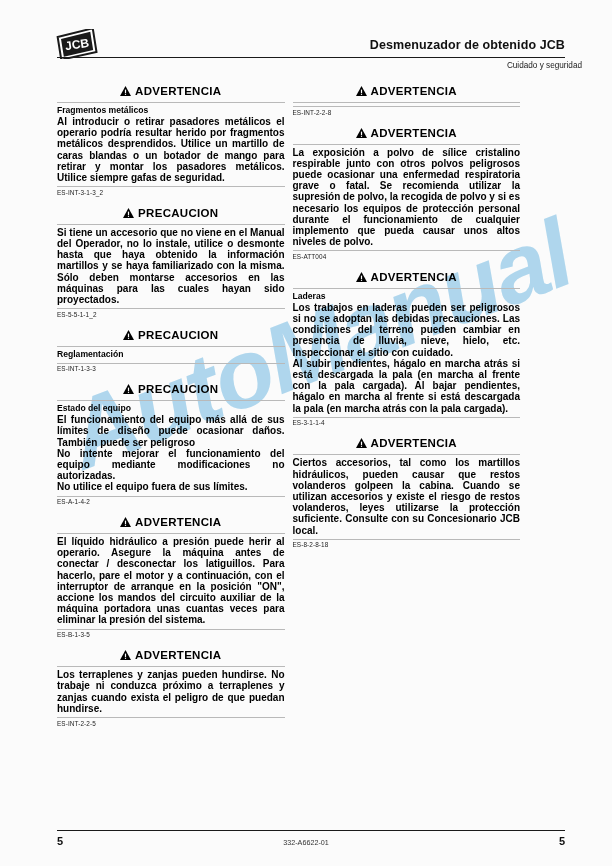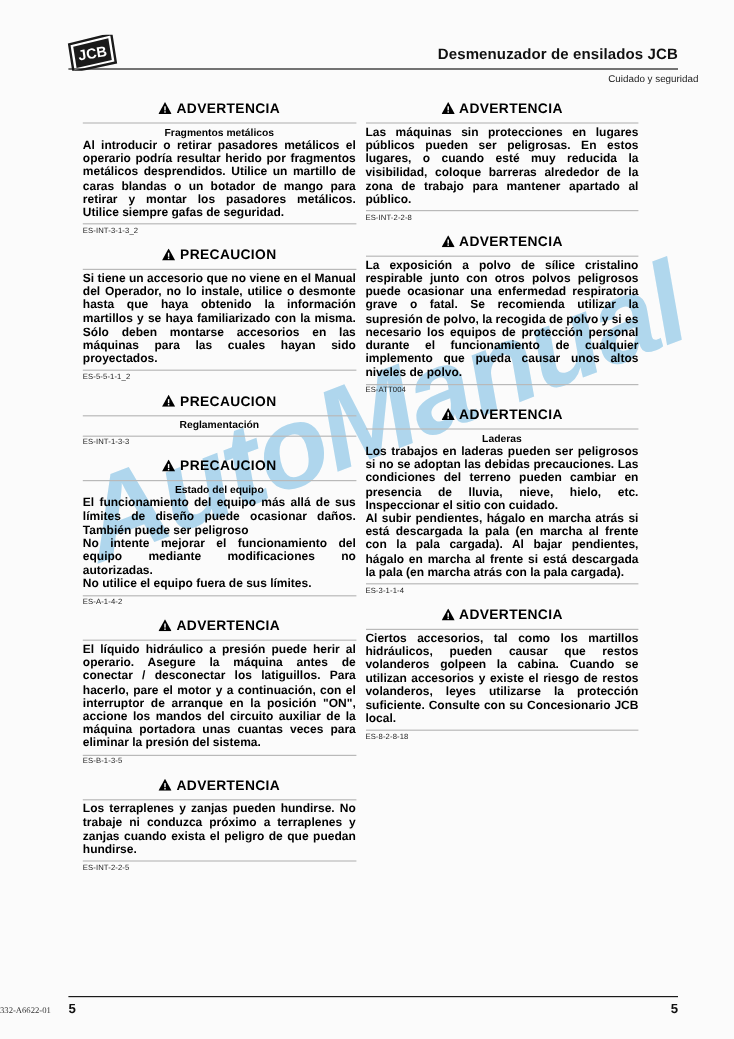--- a/index.html
+++ b/index.html
@@ -90,21 +90,20 @@
   }
 
   
   .columns {
     position: absolute;
     left: 0;
     top: 84px;
     width: 520px;
     display: flex;
     z-index: 8;
-    padding-left: 12px;
   }
   .col {
     box-sizing: border-box;
   }
   .col-left  { width: 280px; margin-left: 57px; margin-right: 0px; }
   .col-right { width: 280px; margin-left: 8px; }
 
   
   .notice { margin-bottom: 9px; }
 
@@ -121,21 +120,21 @@
     display: inline-block;
     vertical-align: -1px;
     margin-right: 4px;
   }
   .notice-rule {
     border-top: 0.8px solid #b9b9b9;
     margin: 3px 0 2px 0;
     height: 0;
   }
   .notice-sub {
-    text-align: center;
+    text-align: left;
     font-size: 8.6px;
     font-weight: bold;
     color: #000;
     line-height: 11px;
     margin-bottom: 0px;
   }
   .notice-body p {
     margin: 0;
     font-size: 10px;
     font-weight: bold;
@@ -183,23 +182,23 @@
     top: 5px;
     font-size: 11px;
     font-weight: bold;
     color: #111;
   }
   .footer-center {
     position: absolute;
     left: 0;
     right: 0;
     top: 8px;
+    text-align: center;
     font-size: 7.2px;
     color: #333;
-    font-family: Liberation Serif, serif;
   }
   .footer-right {
     position: absolute;
     right: 47px;
     top: 5px;
     font-size: 11px;
     font-weight: bold;
     color: #111;
   }
 </style>
@@ -215,21 +214,21 @@
   <div class="header">
     <div class="logo">
       <svg width="44" height="30" viewBox="0 0 44 30" xmlns="http://www.w3.org/2000/svg">
         <g transform="rotate(-9 22 15)">
           <path d="M4 5 L40 2 L40 26 L4 28 Z" fill="#ffffff" stroke="#1a1a1a" stroke-width="2"></path>
           <path d="M7 7.5 L37 5 L37 23.5 L7 25.5 Z" fill="#1a1a1a"></path>
           <text x="22" y="19.5" font-family="Liberation Sans, sans-serif" font-size="12" font-weight="bold" fill="#ffffff" text-anchor="middle">JCB</text>
         </g>
       </svg>
     </div>
-    <div class="header-title">Desmenuzador de ensilados JCB</div>
+    <div class="header-title">Desmenuzador de obtenido JCB</div>
     <div class="header-rule"></div>
     <div class="header-sub">Cuidado y seguridad</div>
   </div>
 
   <div class="columns">
     <div class="col col-left" id="col-left">
         <div class="notice">
           <div class="notice-head"><span class="tri"><svg width="11" height="10" viewBox="0 0 11 10" xmlns="http://www.w3.org/2000/svg">
                 <path d="M5.5 0 L11 10 L0 10 Z" fill="#000"></path>
                 <rect x="4.9" y="3.6" width="1.2" height="3.4" fill="#fff"></rect>
@@ -311,23 +310,20 @@
         </div>
       </div>
     <div class="col col-right" id="col-right">
         <div class="notice">
           <div class="notice-head"><span class="tri"><svg width="11" height="10" viewBox="0 0 11 10" xmlns="http://www.w3.org/2000/svg">
                 <path d="M5.5 0 L11 10 L0 10 Z" fill="#000"></path>
                 <rect x="4.9" y="3.6" width="1.2" height="3.4" fill="#fff"></rect>
                 <rect x="4.9" y="7.7" width="1.2" height="1.2" fill="#fff"></rect>
               </svg></span><span>ADVERTENCIA</span></div>
           <div class="notice-rule"></div>
-          <div class="notice-body">
-            <p>Las máquinas sin protecciones en lugares públicos pueden ser peligrosas. En estos lugares, o cuando esté muy reducida la visibilidad, coloque barreras alrededor de la zona de trabajo para mantener apartado al público.</p>
-          </div>
           <div class="notice-foot-rule"></div>
           <div class="notice-code">ES-INT-2-2-8</div>
         </div>
         <div class="notice">
           <div class="notice-head"><span class="tri"><svg width="11" height="10" viewBox="0 0 11 10" xmlns="http://www.w3.org/2000/svg">
                 <path d="M5.5 0 L11 10 L0 10 Z" fill="#000"></path>
                 <rect x="4.9" y="3.6" width="1.2" height="3.4" fill="#fff"></rect>
                 <rect x="4.9" y="7.7" width="1.2" height="1.2" fill="#fff"></rect>
               </svg></span><span>ADVERTENCIA</span></div>
           <div class="notice-rule"></div>

